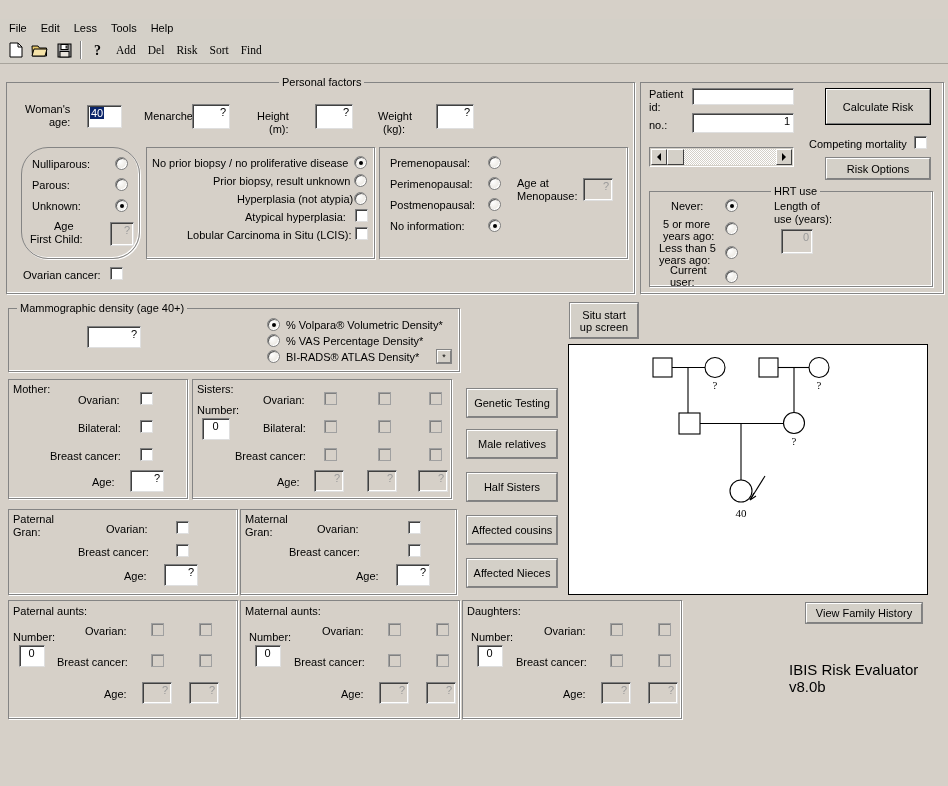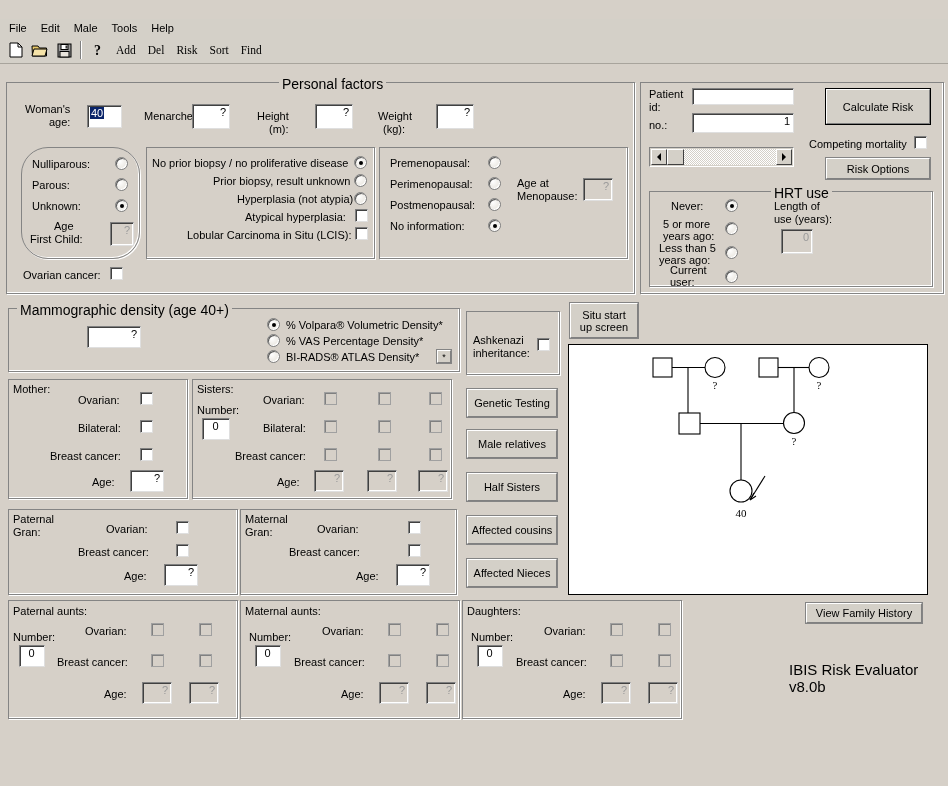--- a/index.html
+++ b/index.html
@@ -57,21 +57,21 @@
   .tb-btn{width:24px;height:22px;display:flex;align-items:center;justify-content:center;position:relative;}
   .tb-text{font-size:11.5px;padding:0 6px;font-family:"Liberation Serif","DejaVu Serif",serif;font-weight:normal;}
   .tb-sep{width:1px;height:18px;background:#808080;border-right:1px solid #fff;margin:0 4px;}
   svg{display:block;}
   .gb{
     position:absolute;
     border:1px solid #848484;
     box-shadow:1px 1px 0 0 #ffffff, inset -1px -1px 0 0 #ffffff;
   }
   .gb-title{
-    position:absolute;top:-7px;background:#d6d0c8;padding:0 3px;font-size:14px;white-space:nowrap;
+    position:absolute;top:-7px;background:#d6d0c8;padding:0 3px;font-size:11px;white-space:nowrap;
   }
   .lbl{position:absolute;font-size:11px;white-space:nowrap;line-height:12px;}
 
   .tf{
     position:absolute;background:#fff;
     border:1px solid #808080;border-right-color:#dfdfdf;border-bottom-color:#dfdfdf;
     box-shadow:inset 1px 1px 0 0 #404040, inset -1px -1px 0 0 #ffffff;
     font-size:11px;text-align:right;padding:1px 3px 0 2px;box-sizing:border-box;
     overflow:hidden;white-space:nowrap;line-height:normal;
   }
@@ -142,21 +142,21 @@
 </style>
 </head>
 <body>
 
 <div id="app">
 
 
   <div class="menubar">
     <div class="menu-item">File</div>
     <div class="menu-item">Edit</div>
-    <div class="menu-item">Male</div>
+    <div class="menu-item">Less</div>
     <div class="menu-item">Tools</div>
     <div class="menu-item">Help</div>
   </div>
 
   <div class="toolbar">
     <div class="tb-btn">
       <svg width="14" height="16" viewBox="0 0 14 16">
           <path d="M1 1 h8 l4 4 v10 h-12 z" fill="#fff" stroke="#000" stroke-width="1"></path>
           <path d="M9 1 v4 h4" fill="none" stroke="#000" stroke-width="1"></path>
         </svg>
@@ -313,25 +313,20 @@
     <div class="lbl" style="left:277px;top:26px;">% VAS Percentage Density*</div>
     <div class="radio" style="left:258px;top:41px;"></div>
     <div class="lbl" style="left:277px;top:42px;">BI-RADS® ATLAS Density*</div>
     <div class="btn thin" style="left:427px;top:40px;width:16px;height:15px;font-size:9px;">
       <div class="bface">
           <span>*</span>
         </div>
     </div>
   </div>
 
-  <div class="gb" style="left:466px;top:311px;width:92px;height:62px;">
-    <div class="lbl" style="left:6px;top:22px;">Ashkenazi</div>
-    <div class="lbl" style="left:6px;top:35px;">inheritance:</div>
-    <div class="cb" style="left:70px;top:26px;"></div>
-  </div>
 
   <div class="btn thin" style="left:569px;top:302px;width:70px;height:37px;flex-direction:column;">
     <div class="bface" style="flex-direction:column;">
       <span>Situ start</span>
       <span>up screen</span>
     </div>
   </div>
 
   <div class="gb" style="left:8px;top:379px;width:178px;height:118px;">
     <div class="lbl" style="left:4px;top:3px;">Mother:</div>

